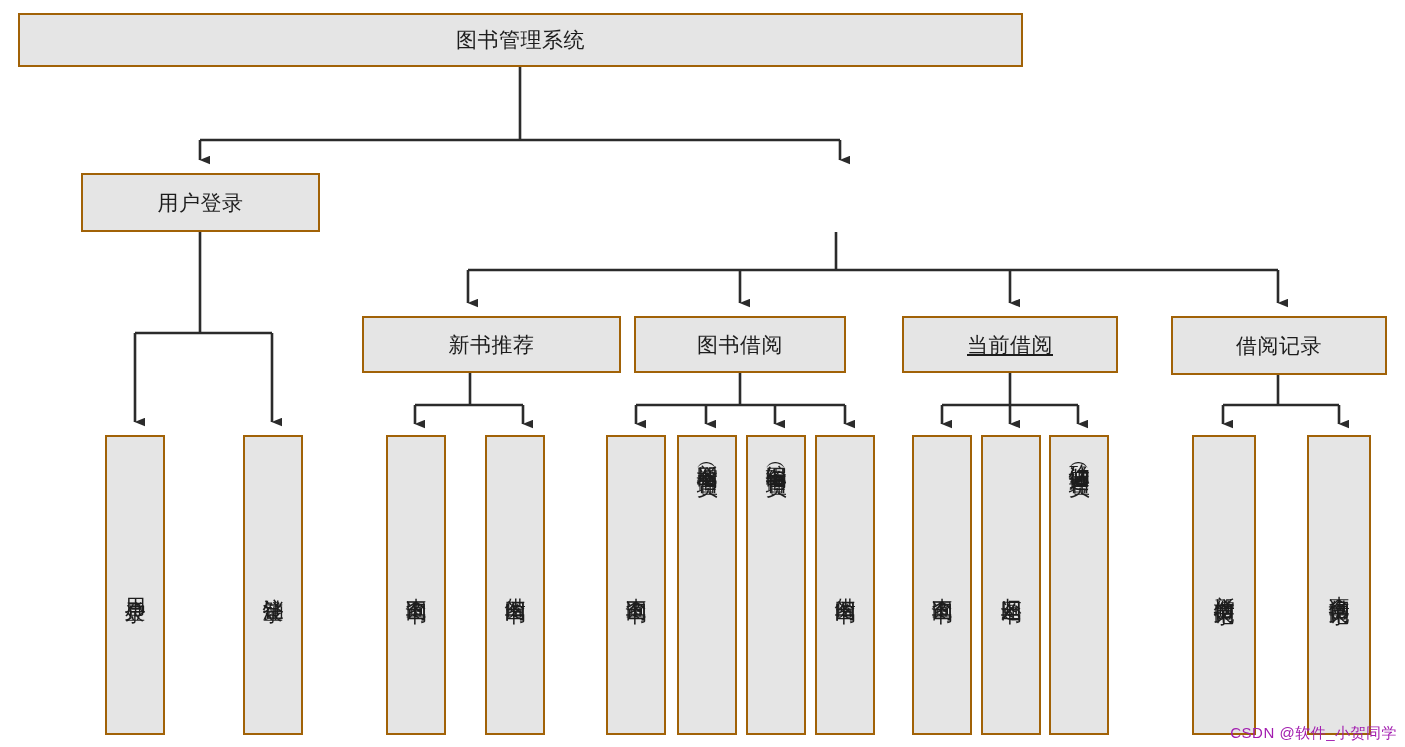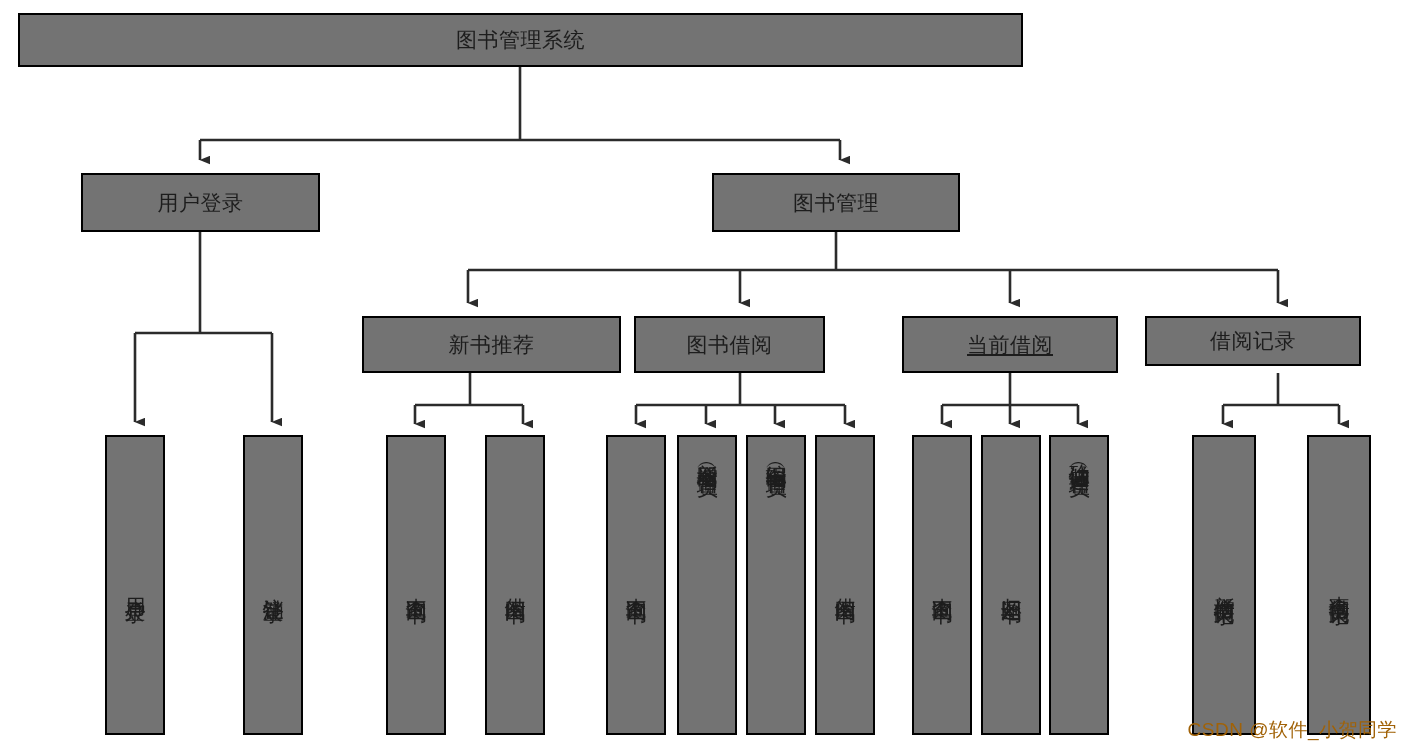--- a/index.html
+++ b/index.html
@@ -22,22 +22,22 @@
   svg.layer {
     position: absolute;
     top: 0;
     left: 0;
     width: 1405px;
     height: 747px;
   }
   .node-box {
     position: absolute;
     box-sizing: border-box;
-    border: 2px solid #000000;
-    background: #737373;
+    border: 2px solid #a16207;
+    background: #e5e5e5;
     display: flex;
     align-items: center;
     justify-content: center;
     color: #1d1d1d;
   }
   .node-box.horizontal .node-label {
     writing-mode: horizontal-tb;
     font-size: 21px;
     letter-spacing: 0.5px;
     line-height: 1.1;
@@ -57,22 +57,22 @@
     white-space: nowrap;
   }
   .node-box.vertical.centered {
     align-items: center;
     padding-top: 0;
   }
   .watermark {
     position: absolute;
     right: 8px;
     bottom: 4px;
-    font-size: 19px;
-    color: #a16207;
+    font-size: 15px;
+    color: #a21caf;
     letter-spacing: 0.5px;
     white-space: nowrap;
     pointer-events: none;
     text-align: right;
   }
 </style>
 </head>
 <body>
 
 <div id="diagram-root">
@@ -127,34 +127,31 @@
     </g>
   </svg>
 
   <div class="node-box horizontal" style="left:18px; top:13px; width:1005px; height:54px;">
     <span class="node-label">图书管理系统</span>
   </div>
 
   <div class="node-box horizontal" style="left:81px; top:173px; width:239px; height:59px;">
     <span class="node-label">用户登录</span>
   </div>
-  <div class="node-box horizontal" style="left:712px; top:173px; width:248px; height:59px;">
-    <span class="node-label">图书管理</span>
-  </div>
 
   <div class="node-box horizontal" style="left:362px; top:316px; width:259px; height:57px;">
     <span class="node-label">新书推荐</span>
   </div>
-  <div class="node-box horizontal" style="left:634px; top:316px; width:191px; height:57px;">
+  <div class="node-box horizontal" style="left:634px; top:316px; width:212px; height:57px;">
     <span class="node-label">图书借阅</span>
   </div>
   <div class="node-box horizontal" style="left:902px; top:316px; width:216px; height:57px;text-decoration:underline;">
     <span class="node-label">当前借阅</span>
   </div>
-  <div class="node-box horizontal" style="left:1145px; top:316px; width:216px; height:50px;">
+  <div class="node-box horizontal" style="left:1171px; top:316px; width:216px; height:59px;">
     <span class="node-label">借阅记录</span>
   </div>
 
   <div class="node-box vertical centered" style="left:105px; top:435px; width:60px; height:300px;">
     <span class="node-label">用户登录</span>
   </div>
   <div class="node-box vertical centered" style="left:243px; top:435px; width:60px; height:300px;">
     <span class="node-label">注销登录</span>
   </div>
 

